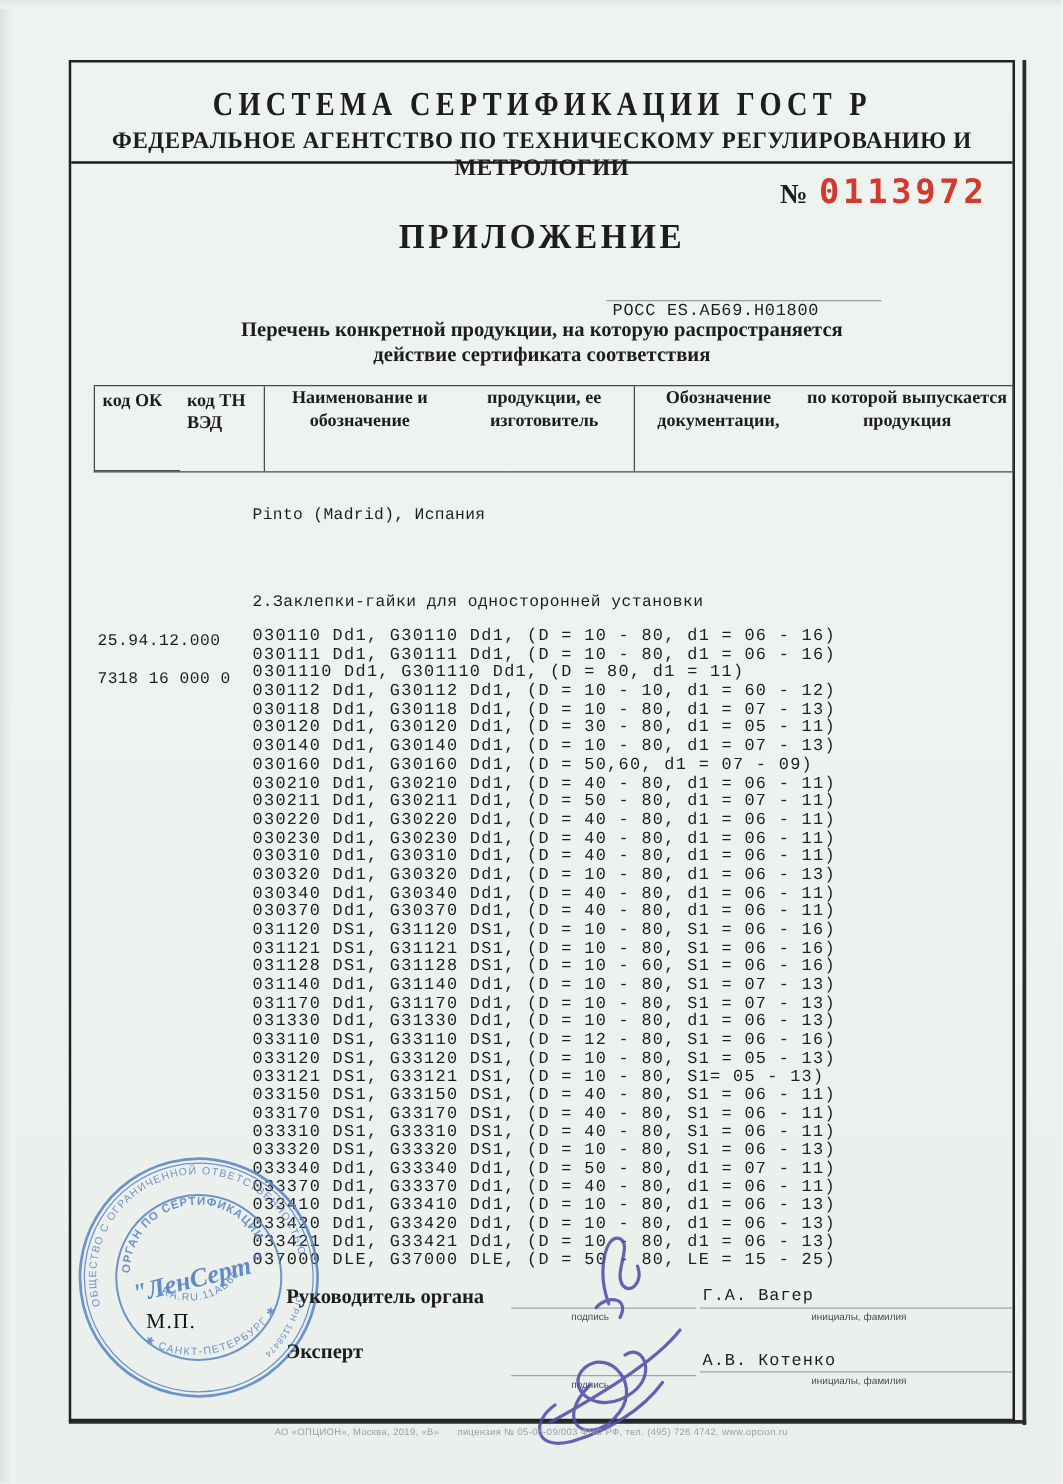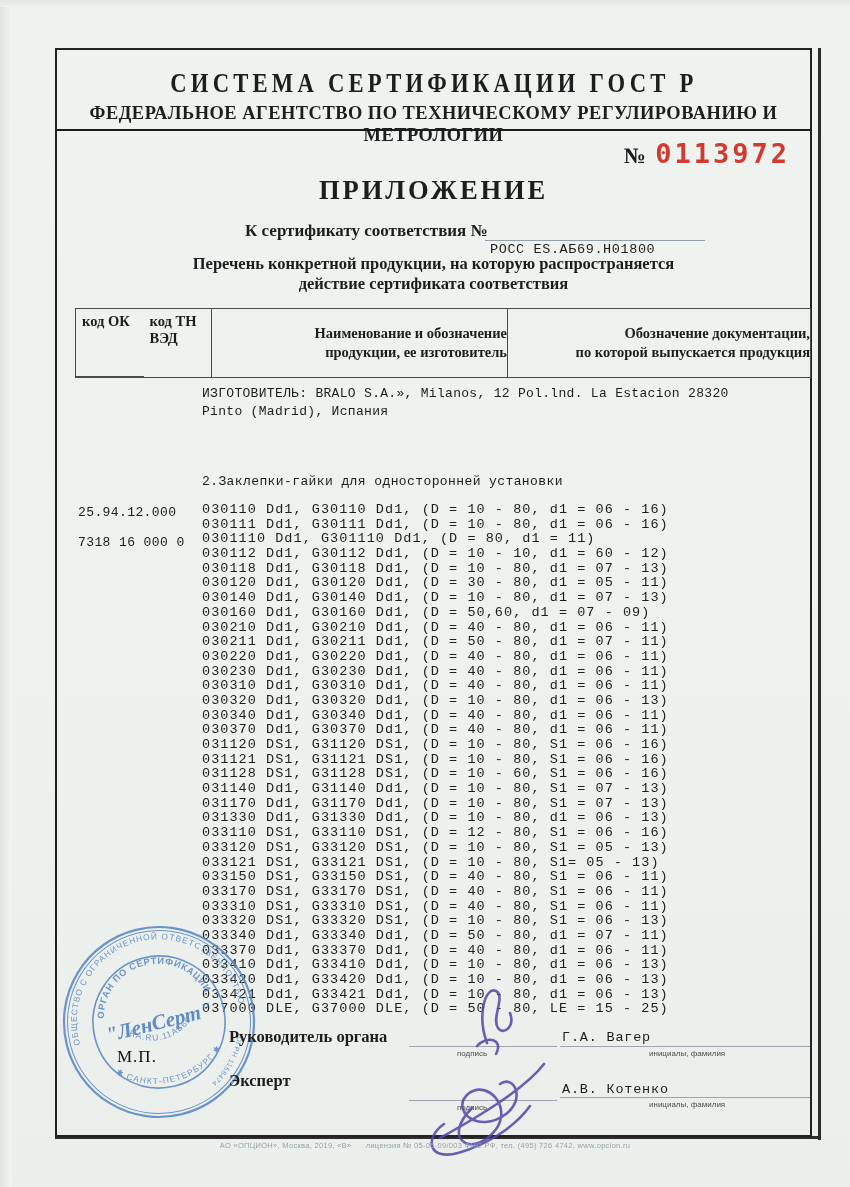--- a/index.html
+++ b/index.html
@@ -42,21 +42,21 @@
   .subtitle{position:absolute;left:0;width:100%;text-align:center;font-size:16.5px;font-weight:bold;}
   .sub1{top:204px;} .sub2{top:224px;}
 
   .tbl{position:absolute;left:18px;top:258px;width:736px;height:70px;
        border:1.2px solid #4a4a4a;display:flex;box-sizing:border-box;}
   .tbl .c1{width:136px;border-right:1.2px solid #4a4a4a;display:flex;flex-direction:row;box-sizing:border-box;}
   .tbl .c1 .cell{flex:1;padding:4px 0 0 6px;font-size:14.5px;font-weight:bold;box-sizing:border-box;}
   .tbl .c1 .cell.top{border-bottom:1.2px solid #4a4a4a;}
   .tbl .c2{width:296px;border-right:1.2px solid #4a4a4a;box-sizing:border-box;}
   .tbl .c3{flex:1;}
-  .tbl .hcell{display:flex;flex-direction:column;justify-content:center;align-items:flex-end;
+  .tbl .hcell{display:flex;flex-direction:row;justify-content:center;align-items:flex-start;
               height:100%;font-size:14.5px;font-weight:bold;line-height:19px;text-align:center;}
 
   .mfr{position:absolute;left:145px;font-size:13px;letter-spacing:0.3px;white-space:pre;}
   .mfr1{top:336px;} .mfr2{top:354px;}
 
   .code{position:absolute;left:21px;font-size:13px;letter-spacing:0.4px;white-space:pre;margin-top:31px;}
   .code-ok{top:424px;} .code-tnved{top:454px;}
   .group-name{position:absolute;left:145px;top:424px;font-size:13px;letter-spacing:0.4px;white-space:pre;}
 
   .products{position:absolute;left:145px;top:453px;font-size:13.5px;letter-spacing:1.05px;
@@ -107,21 +107,20 @@
     <div class="blank-number">
       <span class="nsign">№</span>
       <span class="digits">0113972</span>
     </div>
 
     <div class="app-title">
       <span>ПРИЛОЖЕНИЕ</span>
     </div>
 
     <div class="cert-no mono">РОСС ES.АБ69.Н01800</div>
-    <div class="cert-label">К сертификату соответствия №</div>
     <div class="cert-line"></div>
 
     <div class="subtitle sub1">Перечень конкретной продукции,  на которую распространяется</div>
     <div class="subtitle sub2">действие сертификата соответствия</div>
 
     <div class="tbl">
       <div class="c1">
         <div class="cell top">код ОК</div>
         <div class="cell">код ТН ВЭД</div>
       </div>
@@ -132,21 +131,20 @@
         </div>
       </div>
       <div class="c3">
         <div class="hcell">
           <div>Обозначение документации,</div>
           <div>по которой выпускается продукция</div>
         </div>
       </div>
     </div>
 
-    <div class="mfr mfr1 mono">ИЗГОТОВИТЕЛЬ: BRALO S.A.», Milanos, 12 Pol.lnd. La Estacion 28320</div>
     <div class="mfr mfr2 mono">Pinto (Madrid), Испания</div>
 
     <div class="code code-ok mono">25.94.12.000</div>
     <div class="group-name mono">2.Заклепки-гайки для односторонней установки</div>
     <div class="code code-tnved mono">7318 16 000 0</div>
 
     <div class="products mono"><div>030110 Dd1, G30110 Dd1, (D = 10 - 80, d1 = 06 - 16)</div><div>030111 Dd1, G30111 Dd1, (D = 10 - 80, d1 = 06 - 16)</div><div>0301110 Dd1, G301110 Dd1, (D = 80, d1 = 11)</div><div>030112 Dd1, G30112 Dd1, (D = 10 - 10, d1 = 60 - 12)</div><div>030118 Dd1, G30118 Dd1, (D = 10 - 80, d1 = 07 - 13)</div><div>030120 Dd1, G30120 Dd1, (D = 30 - 80, d1 = 05 - 11)</div><div>030140 Dd1, G30140 Dd1, (D = 10 - 80, d1 = 07 - 13)</div><div>030160 Dd1, G30160 Dd1, (D = 50,60, d1 = 07 - 09)</div><div>030210 Dd1, G30210 Dd1, (D = 40 - 80, d1 = 06 - 11)</div><div>030211 Dd1, G30211 Dd1, (D = 50 - 80, d1 = 07 - 11)</div><div>030220 Dd1, G30220 Dd1, (D = 40 - 80, d1 = 06 - 11)</div><div>030230 Dd1, G30230 Dd1, (D = 40 - 80, d1 = 06 - 11)</div><div>030310 Dd1, G30310 Dd1, (D = 40 - 80, d1 = 06 - 11)</div><div>030320 Dd1, G30320 Dd1, (D = 10 - 80, d1 = 06 - 13)</div><div>030340 Dd1, G30340 Dd1, (D = 40 - 80, d1 = 06 - 11)</div><div>030370 Dd1, G30370 Dd1, (D = 40 - 80, d1 = 06 - 11)</div><div>031120 DS1, G31120 DS1, (D = 10 - 80, S1 = 06 - 16)</div><div>031121 DS1, G31121 DS1, (D = 10 - 80, S1 = 06 - 16)</div><div>031128 DS1, G31128 DS1, (D = 10 - 60, S1 = 06 - 16)</div><div>031140 Dd1, G31140 Dd1, (D = 10 - 80, S1 = 07 - 13)</div><div>031170 Dd1, G31170 Dd1, (D = 10 - 80, S1 = 07 - 13)</div><div>031330 Dd1, G31330 Dd1, (D = 10 - 80, d1 = 06 - 13)</div><div>033110 DS1, G33110 DS1, (D = 12 - 80, S1 = 06 - 16)</div><div>033120 DS1, G33120 DS1, (D = 10 - 80, S1 = 05 - 13)</div><div>033121 DS1, G33121 DS1, (D = 10 - 80, S1= 05 - 13)</div><div>033150 DS1, G33150 DS1, (D = 40 - 80, S1 = 06 - 11)</div><div>033170 DS1, G33170 DS1, (D = 40 - 80, S1 = 06 - 11)</div><div>033310 DS1, G33310 DS1, (D = 40 - 80, S1 = 06 - 11)</div><div>033320 DS1, G33320 DS1, (D = 10 - 80, S1 = 06 - 13)</div><div>033340 Dd1, G33340 Dd1, (D = 50 - 80, d1 = 07 - 11)</div><div>033370 Dd1, G33370 Dd1, (D = 40 - 80, d1 = 06 - 11)</div><div>033410 Dd1, G33410 Dd1, (D = 10 - 80, d1 = 06 - 13)</div><div>033420 Dd1, G33420 Dd1, (D = 10 - 80, d1 = 06 - 13)</div><div>033421 Dd1, G33421 Dd1, (D = 10 - 80, d1 = 06 - 13)</div><div>037000 DLE, G37000 DLE, (D = 50 - 80, LE = 15 - 25)</div></div>
 
     <svg class="stamp" viewBox="0 0 200 200">
       <g fill="none" stroke="#5b87c5">

